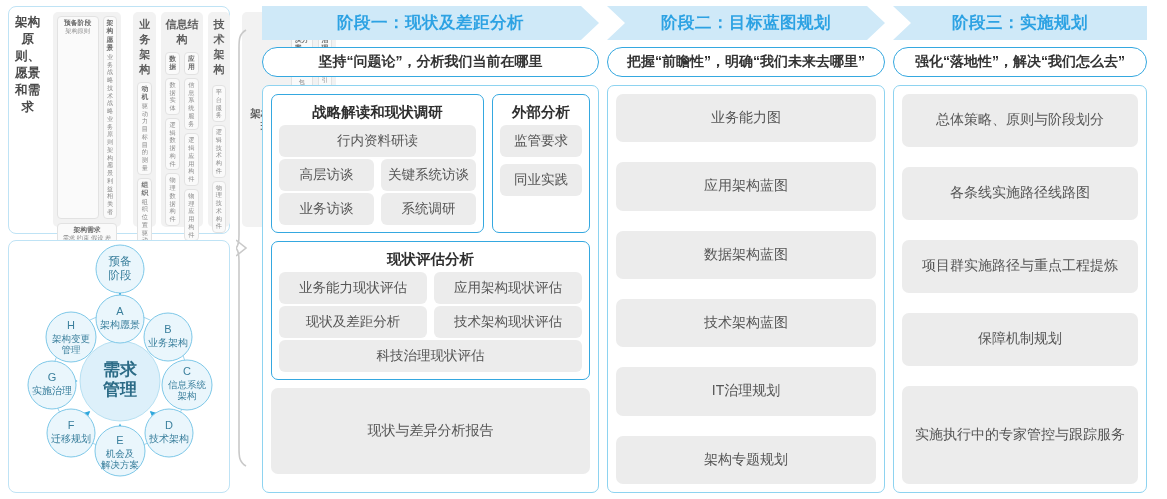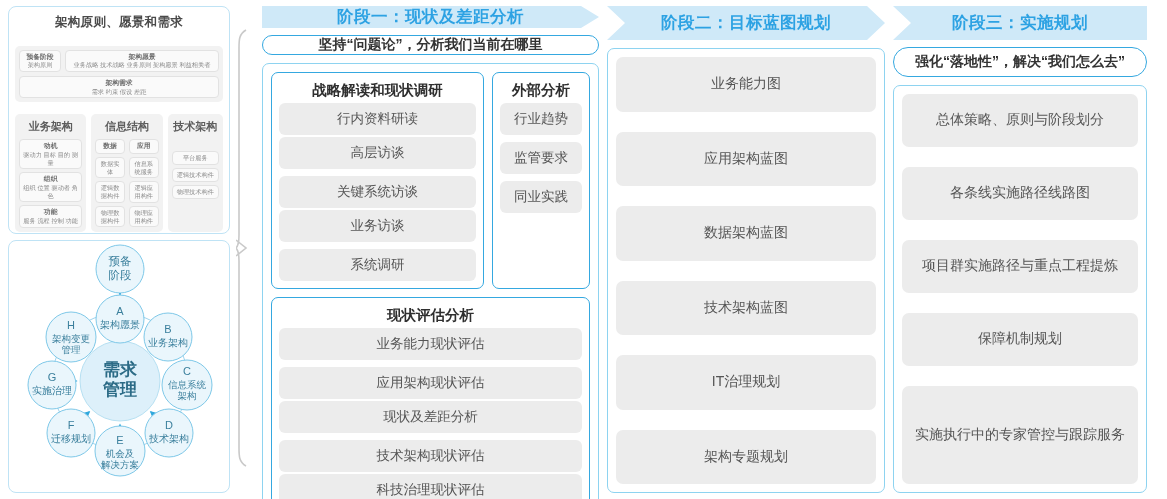--- a/index.html
+++ b/index.html
@@ -13,21 +13,21 @@
 
   
   .left-col {
     width: 236px; flex: 0 0 236px;
     display: flex; flex-direction: column;
     padding: 6px 6px 6px 8px; gap: 6px;
   }
   .togaf-card {
     border: 1px solid #bfe3f5; border-radius: 8px;
     background: #ffffff; padding: 5px 6px 6px 6px;
-    display: flex; flex-direction: column; gap: 12px;
+    display: flex; flex-direction: row; gap: 12px;
     height: 228px;
   }
   .tg-title {
     text-align: center; font-weight: bold; font-size: 12.5px;
     color: #4a4a4a; letter-spacing: .3px; padding: 2px 0 3px 0;
   }
   .tg-band {
     background: #f2f2f2; border-radius: 5px; padding: 4px;
     display: flex; flex-direction: column; gap: 4px;
   }
@@ -95,21 +95,21 @@
     border:1.2px solid #8ed3f0; border-radius: 7px; background:#fff;
     padding: 8px; display:flex; flex-direction:column; gap: 8px;
   }
   .group {
     border: 1.2px solid #35a8e0; border-radius: 7px; background:#fff;
     padding: 6px 7px 7px; display:flex; flex-direction:column; gap:2px;
   }
   .group-title {
     text-align:center; font-weight:bold; font-size:14.5px; color:#2f2f2f; padding:2px 0 1px;
   }
-  .chip-row { display:flex; gap:7px;flex-direction:column; }
+  .chip-row { display:flex; gap:7px; }
   .chip {
     background:#ececec; border-radius:6px; color:#555;
     font-size:13.5px; text-align:center; padding:7px 4px; flex:1;
     display:flex; align-items:center; justify-content:center; white-space:nowrap;
   }
   .top-split { display:flex; gap:8px; }
   .top-split .group.main { flex: 1 1 auto; }
   .top-split .group.side { flex: 0 0 98px; }
   .side .chip-row { flex-direction: column; }
 
@@ -314,21 +314,20 @@
             </div>
             <div class="chip-row">
               <div class="chip">业务访谈</div>
               <div class="chip">系统调研</div>
             </div>
           </div>
 
           <div class="group side">
             <div class="group-title">外部分析</div>
             <div class="chip-row">
-              <div class="chip">行业趋势</div>
               <div class="chip">监管要求</div>
               <div class="chip">同业实践</div>
             </div>
           </div>
         </div>
 
         <div class="group">
           <div class="group-title">现状评估分析</div>
           <div class="chip-row">
             <div class="chip">业务能力现状评估</div>
@@ -344,20 +343,21 @@
         </div>
 
         <div class="big-chip report-chip">现状与差异分析报告</div>
       </div>
     </div>
 
     <div class="phase phase-2">
       <div class="banner">
         <span>阶段二：目标蓝图规划</span>
       </div>
+      <div class="subtitle">把握“前瞻性”，明确“我们未来去哪里”</div>
       <div class="phase-body">
         <div class="stack">
           <div class="big-chip">业务能力图</div>
           <div class="big-chip">应用架构蓝图</div>
           <div class="big-chip">数据架构蓝图</div>
           <div class="big-chip">技术架构蓝图</div>
           <div class="big-chip">IT治理规划</div>
           <div class="big-chip">架构专题规划</div>
         </div>
       </div>

